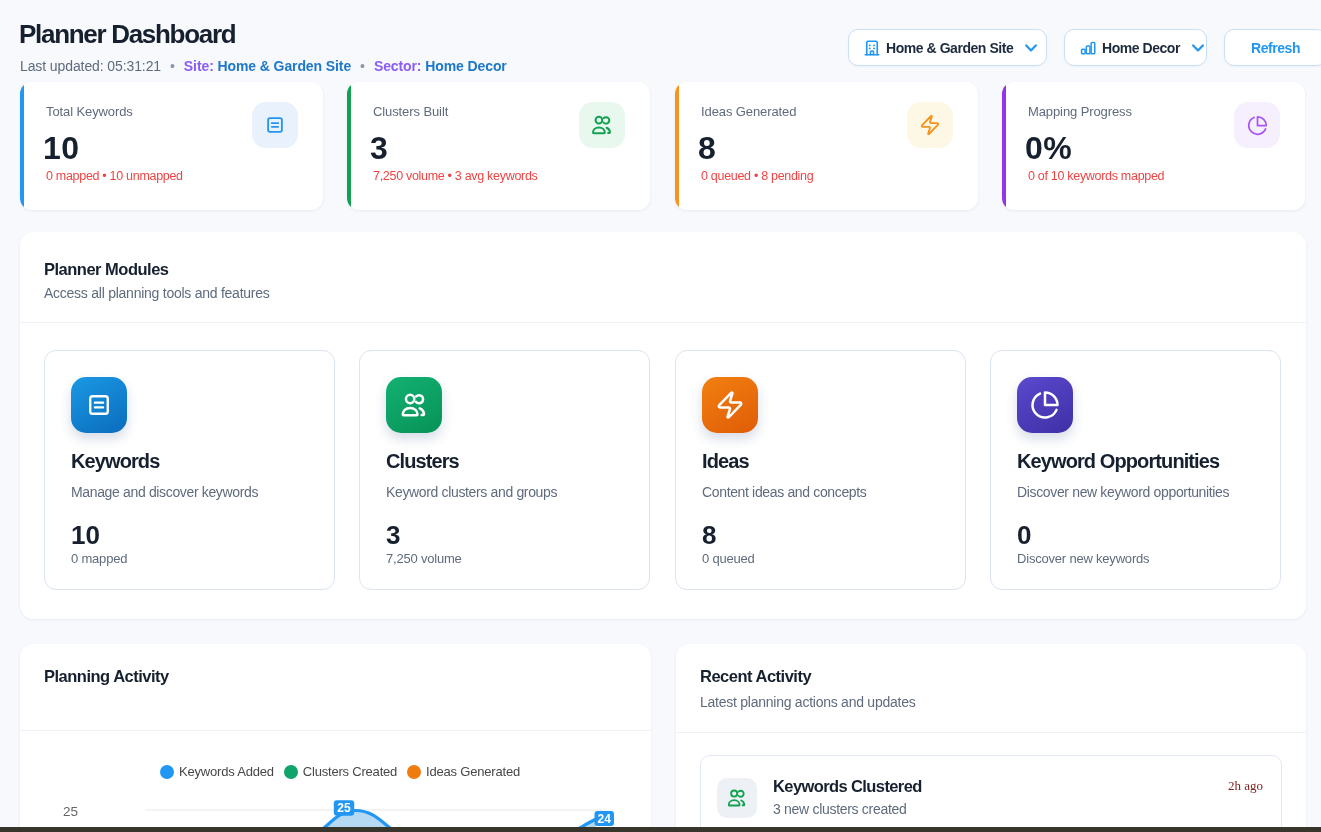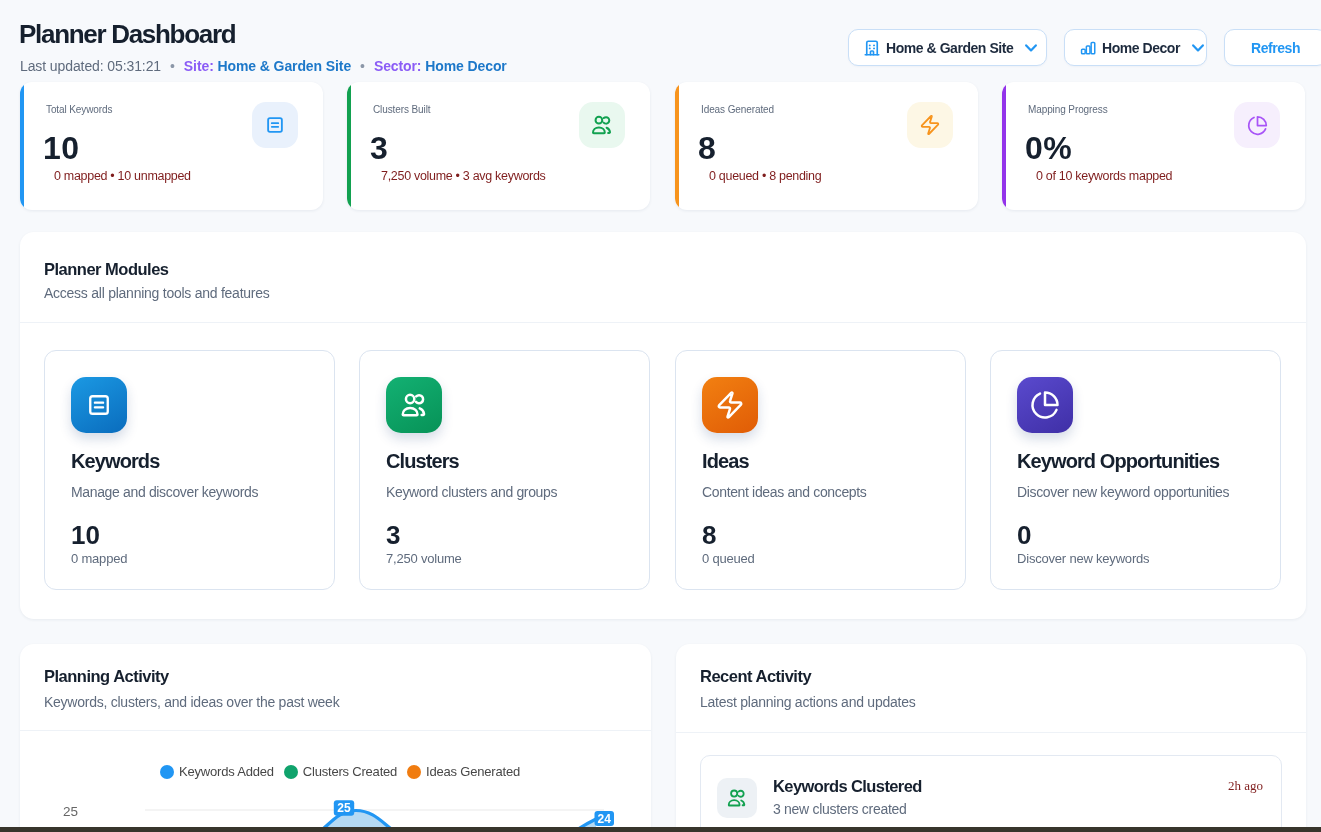--- a/index.html
+++ b/index.html
@@ -10,23 +10,23 @@
 .h1 { left:19px; top:19px; font-size:26px; font-weight:700; letter-spacing:-1.3px; color:#16202e; }
 .sub { left:20px; top:58px; font-size:14px; letter-spacing:-0.1px; color:#5f6b7d; }
 .sub b { color:#8b5cf6; font-weight:700; }
 .sub a { color:#1d78c9; font-weight:700; text-decoration:none; }
 .dot { color:#8b97a8; padding:0 9px; }
 .btn { height:37px; background:#fff; border:1px solid #c9dff7; border-radius:10px; display:flex; align-items:center; font-size:14px; font-weight:700; color:#1d2a3d; box-shadow:0 1px 2px rgba(30,60,120,0.04); white-space:nowrap; letter-spacing:-0.45px; }
 .chev { margin-left:12px; flex:none; display:flex; }
 
 .stat { top:82px; width:303px; height:128px; background:#fff; border-radius:12px; box-shadow:0 1px 3px rgba(25,50,90,0.08); overflow:hidden; }
 .stat .bar { position:absolute; left:0; top:0; bottom:0; width:4px; }
-.stat .t { position:absolute; left:26px; top:22px; font-size:10px; letter-spacing:-0.1px; color:#5f6b7d; }
+.stat .t { position:absolute; left:26px; top:22px; font-size:13px; letter-spacing:-0.1px; color:#5f6b7d; }
 .stat .v { position:absolute; left:23px; top:48px; font-size:32px; font-weight:800; color:#16202e; letter-spacing:0.5px;}
-.stat .s { position:absolute; left:34px; top:87px; font-size:12.5px; letter-spacing:-0.3px; color:#7f1d1d;text-align:right; }
+.stat .s { position:absolute; left:26px; top:87px; font-size:12.5px; letter-spacing:-0.3px; color:#ef4444;text-align:right; }
 .stat .ic { position:absolute; right:25px; top:20px; width:46px; height:46px; border-radius:14px; display:flex; align-items:center; justify-content:center; }
 
 .panel { background:#fff; border-radius:14px; box-shadow:0 1px 3px rgba(25,50,90,0.07); }
 .ph { font-size:16.5px; font-weight:700; letter-spacing:-0.5px; color:#16202e; }
 .ps { font-size:14px; letter-spacing:-0.25px; color:#5f6b7d; }
 .divider { position:absolute; left:0; right:0; height:1px; background:#eef2f7; }
 
 .mod { position:absolute; top:118px; width:291px; height:240px; border:1px solid #dbe4f0; border-radius:12px; background:#fff; }
 .mod .ibox { position:absolute; left:26px; top:26px; width:56px; height:56px; border-radius:15px; display:flex; align-items:center; justify-content:center; box-shadow:0 6px 12px rgba(30,60,120,0.18);}
 .mod h3 { position:absolute; left:26px; top:99px; font-size:20px; font-weight:700; letter-spacing:-0.9px; color:#16202e; }
@@ -174,21 +174,20 @@
     </div>
     <h3>Keyword Opportunities</h3>
     <div class="d">Discover new keyword opportunities</div>
     <div class="v">0</div>
     <div class="s">Discover new keywords</div>
   </div>
 </div>
 
 <div class="abs panel" style="left:20px; top:644px; width:631px; height:400px;">
   <div class="ph" style="position:absolute; left:24px; top:23px;">Planning Activity</div>
-  <div class="ps" style="position:absolute; left:24px; top:50px;">Keywords, clusters, and ideas over the past week</div>
   <div class="divider" style="top:86px;"></div>
   <div class="legend" style="position:absolute; left:140px; top:120px;">
     <span class="ld" style="background:#2196f3;"></span>
       <span style="margin-right:10px;">Keywords Added</span>
     <span class="ld" style="background:#10a36c;"></span>
       <span style="margin-right:10px;">Clusters Created</span>
     <span class="ld" style="background:#f07c10;"></span>
       <span>Ideas Generated</span>
   </div>
 

